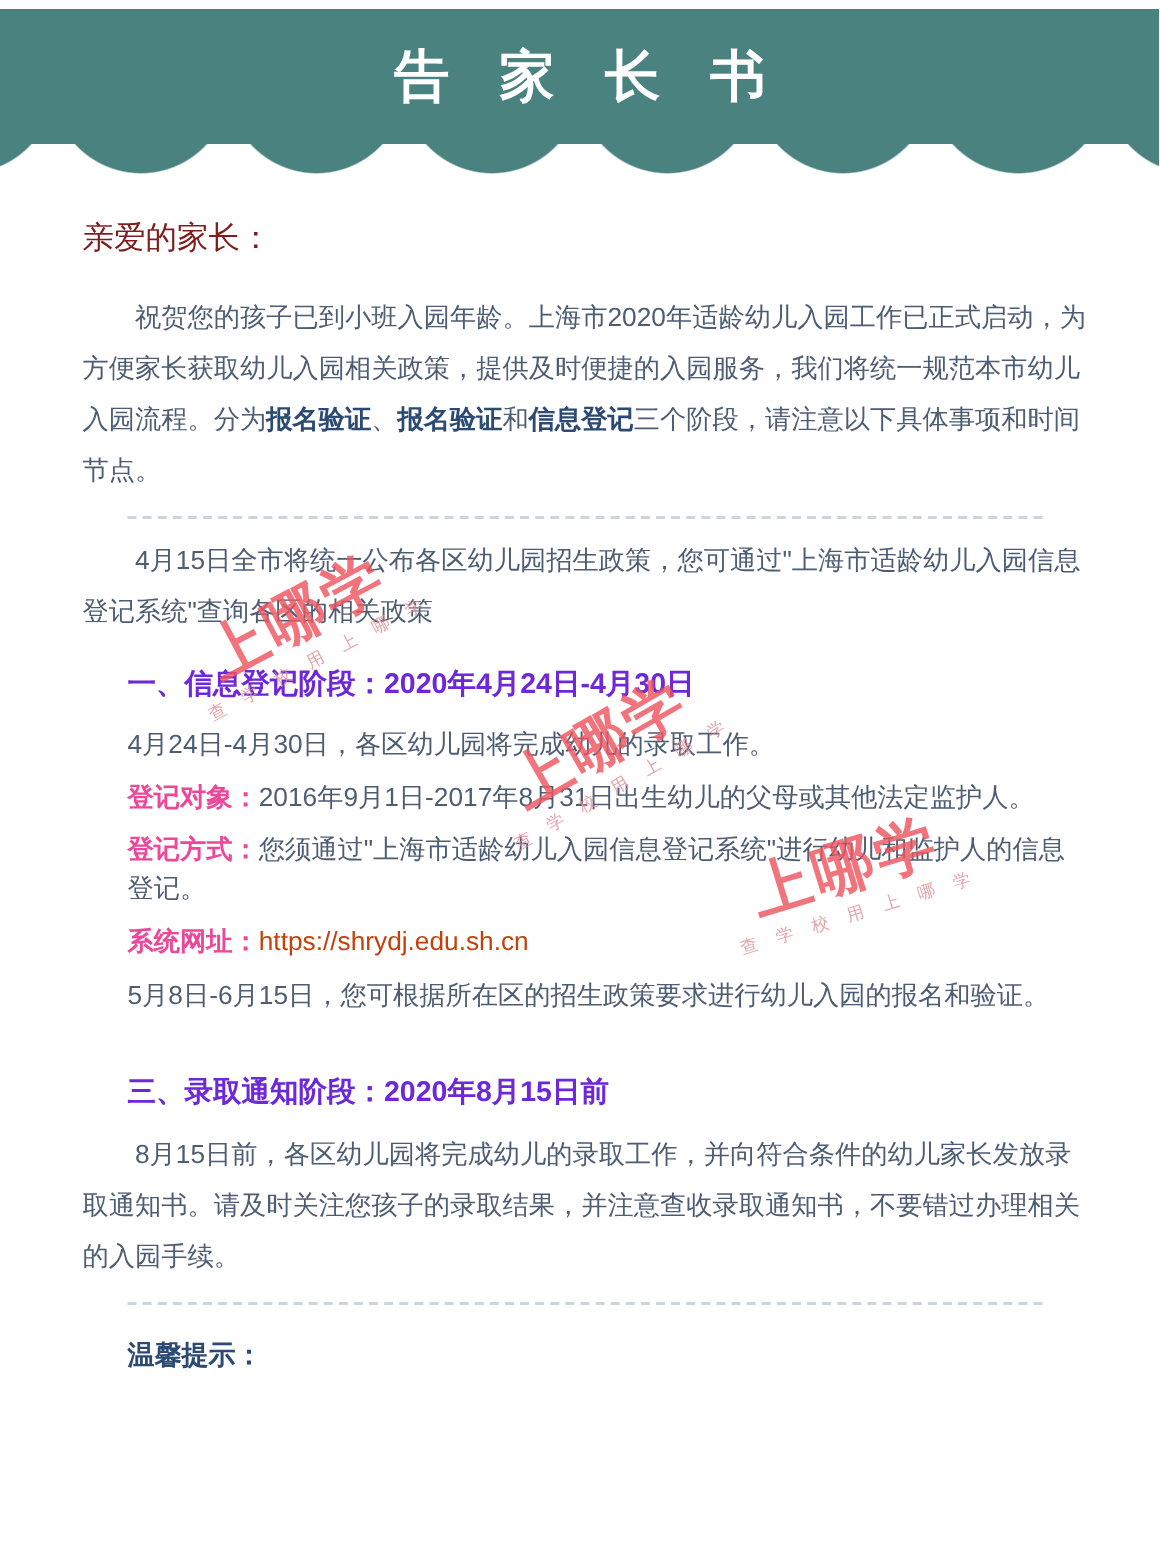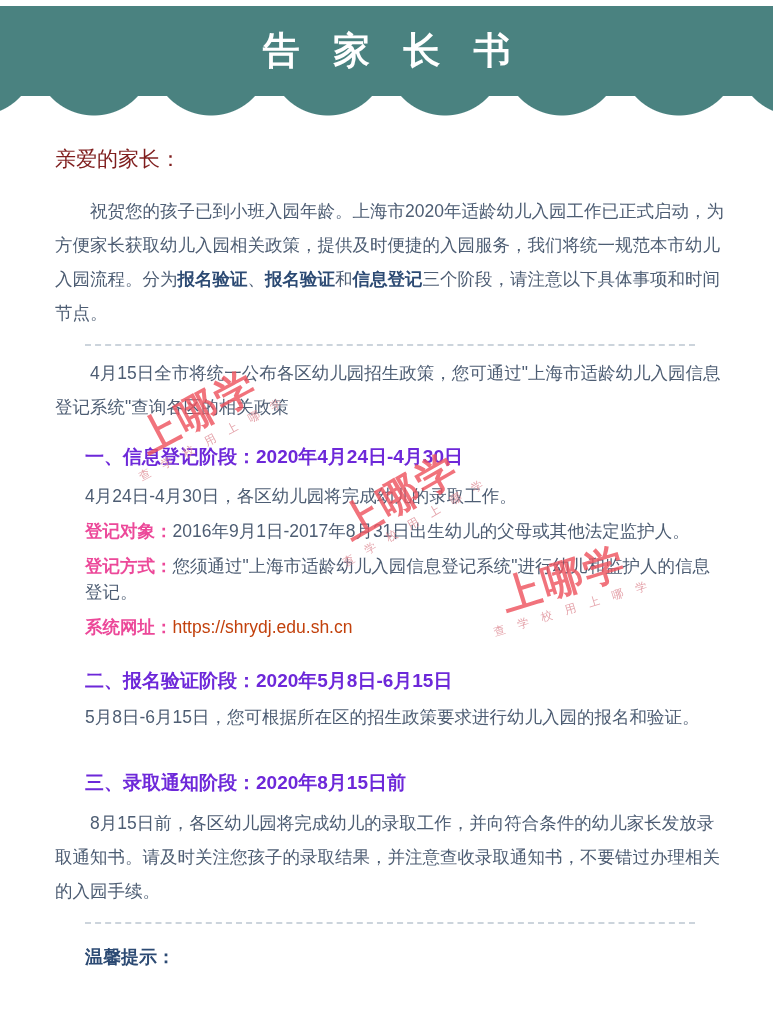--- a/index.html
+++ b/index.html
@@ -93,21 +93,20 @@
     <div class="para p-announce">4月15日全市将统一公布各区幼儿园招生政策，您可通过"上海市适龄幼儿入园信息登记系统"查询各区的相关政策</div>
 
     <div class="sec-heading">一、信息登记阶段：2020年4月24日-4月30日</div>
     <div class="line-ind">4月24日-4月30日，各区幼儿园将完成幼儿的录取工作。</div>
 
     <div class="item-line"><span class="item-label">登记对象：</span><span>2016年9月1日-2017年8月31日出生幼儿的父母或其他法定监护人。</span></div>
     <div class="item-line"><span class="item-label">登记方式：</span><span>您须通过"上海市适龄幼儿入园信息登记系统"进行幼儿和监护人的信息登记。</span></div>
     <div class="item-line"><span class="item-label">系统网址：</span><span class="url">https://shrydj.edu.sh.cn</span></div>
 
 
-    <div class="sec-heading h2">二、报名验证阶段：2020年5月8日-6月15日</div>
     <div class="line-ind s-body">5月8日-6月15日，您可根据所在区的招生政策要求进行幼儿入园的报名和验证。</div>
 
     <div class="sec-heading h3">三、录取通知阶段：2020年8月15日前</div>
     <div class="para s-body">8月15日前，各区幼儿园将完成幼儿的录取工作，并向符合条件的幼儿家长发放录取通知书。请及时关注您孩子的录取结果，并注意查收录取通知书，不要错过办理相关的入园手续。</div>
 
     <div class="divider div2"></div>
 
     <div class="tips-heading">温馨提示：</div>
 
   </div>

